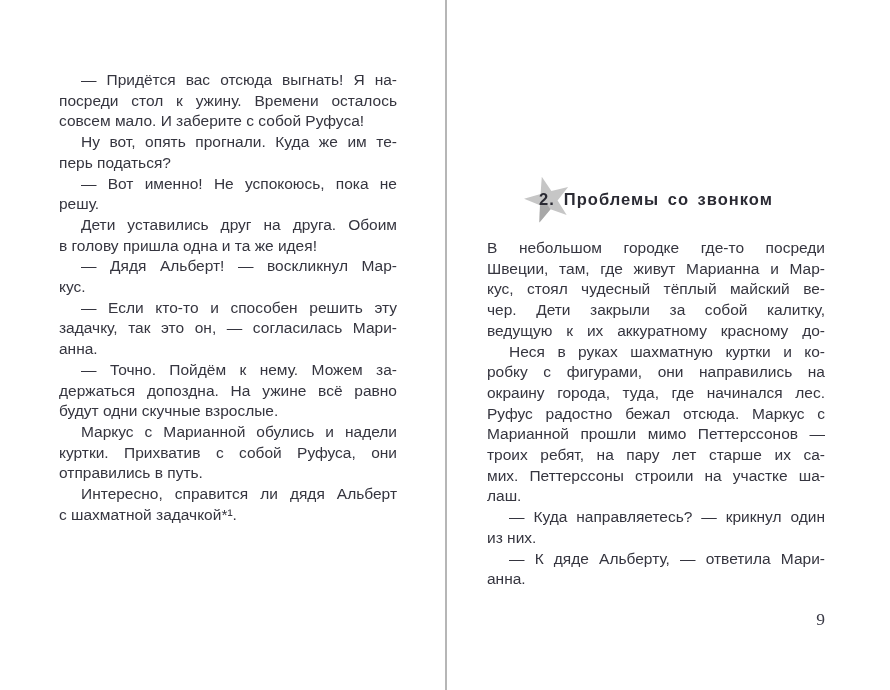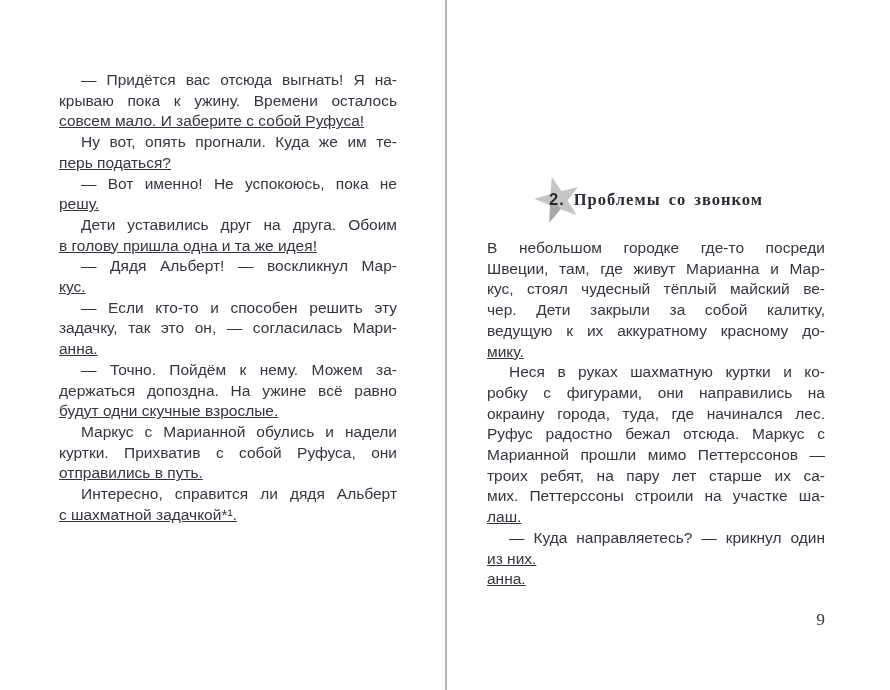--- a/index.html
+++ b/index.html
@@ -34,21 +34,21 @@
     line-height: 20.7px;
     color: var(--c-text, #35353f);
   }
   #left-text  { left: 59px;  top: 70px;  }
   #right-text { left: 487px; top: 238px; }
   .para { margin: 0; }
   .line {
     text-align: justify;
     text-align-last: justify;
   }
-  .line.last { text-align-last: left; text-decoration: underline; }
+  .line.last { text-align-last: left; }
   .line.indent { text-indent: 22px; }
   .chapter-heading {
     position: absolute;
     left: 487px;
     top: 190px;
     width: 338px;
     display: flex;
     justify-content: center;
     align-items: baseline;
     gap: 9px;
@@ -69,42 +69,41 @@
     width: 52px;
     height: 52px;
     z-index: -1;
   }
   .star-outer { fill: var(--c-star, #c6c6c6); }
   .star-facet { fill: var(--c-star_shade, #a6a6a6); }
   .ch-title {
     position: relative;
     z-index: 1;
     word-spacing: 3px;
-    font-family: Liberation Serif, serif;
   }
   .page-number {
     position: absolute;
     left: 487px;
     top: 609px;
     width: 338px;
     text-align: right;
     font-family: "Liberation Serif", serif;
     font-size: 17.5px;
     color: var(--c-page_number, #3b3b47);
   }
 </style>
 </head>
 <body>
 
 <div class="spread">
 
   <div class="text-block" id="left-text">
       <div class="para">
         <div class="line indent">— Придётся вас отсюда выгнать! Я на-</div>
-        <div class="line">крываю пока к ужину. Времени осталось</div>
+        <div class="line">посреди стол к ужину. Времени осталось</div>
         <div class="line last">совсем мало. И заберите с собой Руфуса!</div>
       </div>
       <div class="para">
         <div class="line indent">Ну вот, опять прогнали. Куда же им те-</div>
         <div class="line last">перь податься?</div>
       </div>
       <div class="para">
         <div class="line indent">— Вот именно! Не успокоюсь, пока не</div>
         <div class="line last">решу.</div>
       </div>
@@ -152,36 +151,36 @@
     <span class="ch-title">Проблемы со звонком</span>
   </div>
 
   <div class="text-block" id="right-text">
       <div class="para">
         <div class="line">В небольшом городке где-то посреди</div>
         <div class="line">Швеции, там, где живут Марианна и Мар-</div>
         <div class="line">кус, стоял чудесный тёплый майский ве-</div>
         <div class="line">чер. Дети закрыли за собой калитку,</div>
         <div class="line">ведущую к их аккуратному красному до-</div>
-        <div class="line last">мику.</div>
       </div>
       <div class="para">
         <div class="line indent">Неся в руках шахматную куртки и ко-</div>
         <div class="line">робку с фигурами, они направились на</div>
         <div class="line">окраину города, туда, где начинался лес.</div>
         <div class="line">Руфус радостно бежал отсюда. Маркус с</div>
         <div class="line">Марианной прошли мимо Петтерссонов —</div>
         <div class="line">троих ребят, на пару лет старше их са-</div>
         <div class="line">мих. Петтерссоны строили на участке ша-</div>
         <div class="line last">лаш.</div>
       </div>
       <div class="para">
         <div class="line indent">— Куда направляетесь? — крикнул один</div>
         <div class="line last">из них.</div>
       </div>
       <div class="para">
+        <div class="line indent">— К дяде Альберту, — ответила Мари-</div>
         <div class="line last">анна.</div>
       </div>
     </div>
 
   <div class="page-number">9</div>
 
 </div>
 
 </body></html>

